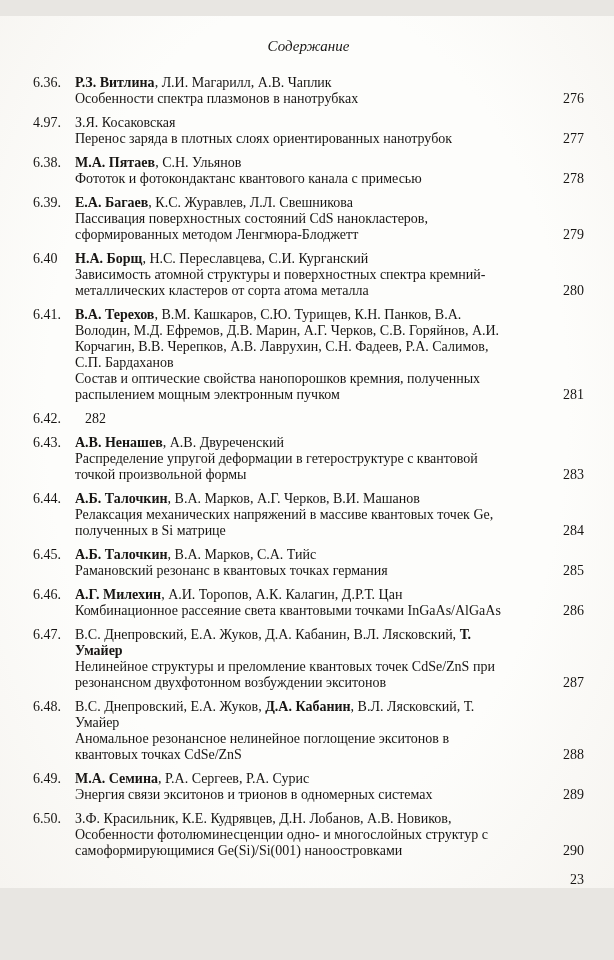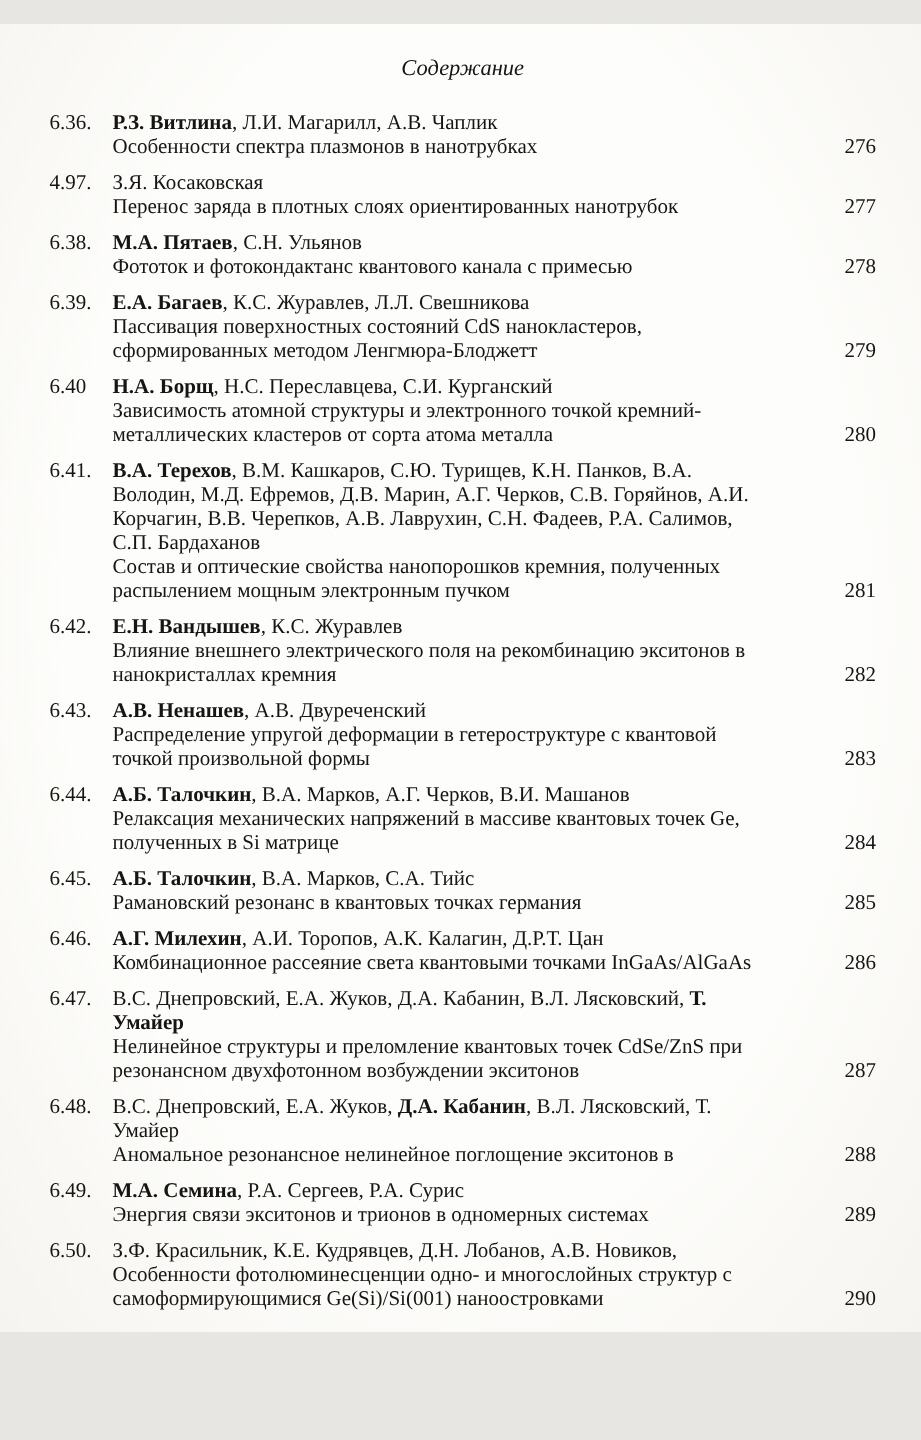--- a/index.html
+++ b/index.html
@@ -113,21 +113,21 @@
         </div>
         <div class="pagenum">279</div>
       </div>
       <div class="entry">
         <div class="num">6.40</div>
         <div class="content">
           <div class="authors">
             <div><span class="bold">Н.А. Борщ</span><span class="">, Н.С. Переславцева, С.И. Курганский</span></div>
           </div>
           <div class="title">
-            <div>Зависимость атомной структуры и электронного точкой кремний-</div>
+            <div>Зависимость атомной структуры и поверхностных спектра кремний-</div>
             <div>металлических кластеров от сорта атома металла</div>
           </div>
         </div>
         <div class="pagenum">280</div>
       </div>
       <div class="entry">
         <div class="num">6.41.</div>
         <div class="content">
           <div class="authors">
             <div><span class="bold">В.А. Терехов</span><span class="">, В.М. Кашкаров, С.Ю. Турищев, К.Н. Панков, В.А.</span></div>
@@ -137,29 +137,20 @@
           </div>
           <div class="title">
             <div>Состав и оптические свойства нанопорошков кремния, полученных</div>
             <div>распылением мощным электронным пучком</div>
           </div>
         </div>
         <div class="pagenum">281</div>
       </div>
       <div class="entry">
         <div class="num">6.42.</div>
-        <div class="content">
-          <div class="authors">
-            <div><span class="bold">Е.Н. Вандышев</span><span class="">, К.С. Журавлев</span></div>
-          </div>
-          <div class="title">
-            <div>Влияние внешнего электрического поля на рекомбинацию экситонов в</div>
-            <div>нанокристаллах кремния</div>
-          </div>
-        </div>
         <div class="pagenum">282</div>
       </div>
       <div class="entry">
         <div class="num">6.43.</div>
         <div class="content">
           <div class="authors">
             <div><span class="bold">А.В. Ненашев</span><span class="">, А.В. Двуреченский</span></div>
           </div>
           <div class="title">
             <div>Распределение упругой деформации в гетероструктуре с квантовой</div>
@@ -221,20 +212,21 @@
       </div>
       <div class="entry">
         <div class="num">6.48.</div>
         <div class="content">
           <div class="authors">
             <div><span class="">В.С. Днепровский, Е.А. Жуков, </span><span class="bold">Д.А. Кабанин</span><span class="">, В.Л. Лясковский, Т.</span></div>
             <div><span class="">Умайер</span></div>
           </div>
           <div class="title">
             <div>Аномальное резонансное нелинейное поглощение экситонов в</div>
+            <div>квантовых точках CdSe/ZnS</div>
           </div>
         </div>
         <div class="pagenum">288</div>
       </div>
       <div class="entry">
         <div class="num">6.49.</div>
         <div class="content">
           <div class="authors">
             <div><span class="bold">М.А. Семина</span><span class="">, Р.А. Сергеев, Р.А. Сурис</span></div>
           </div>

